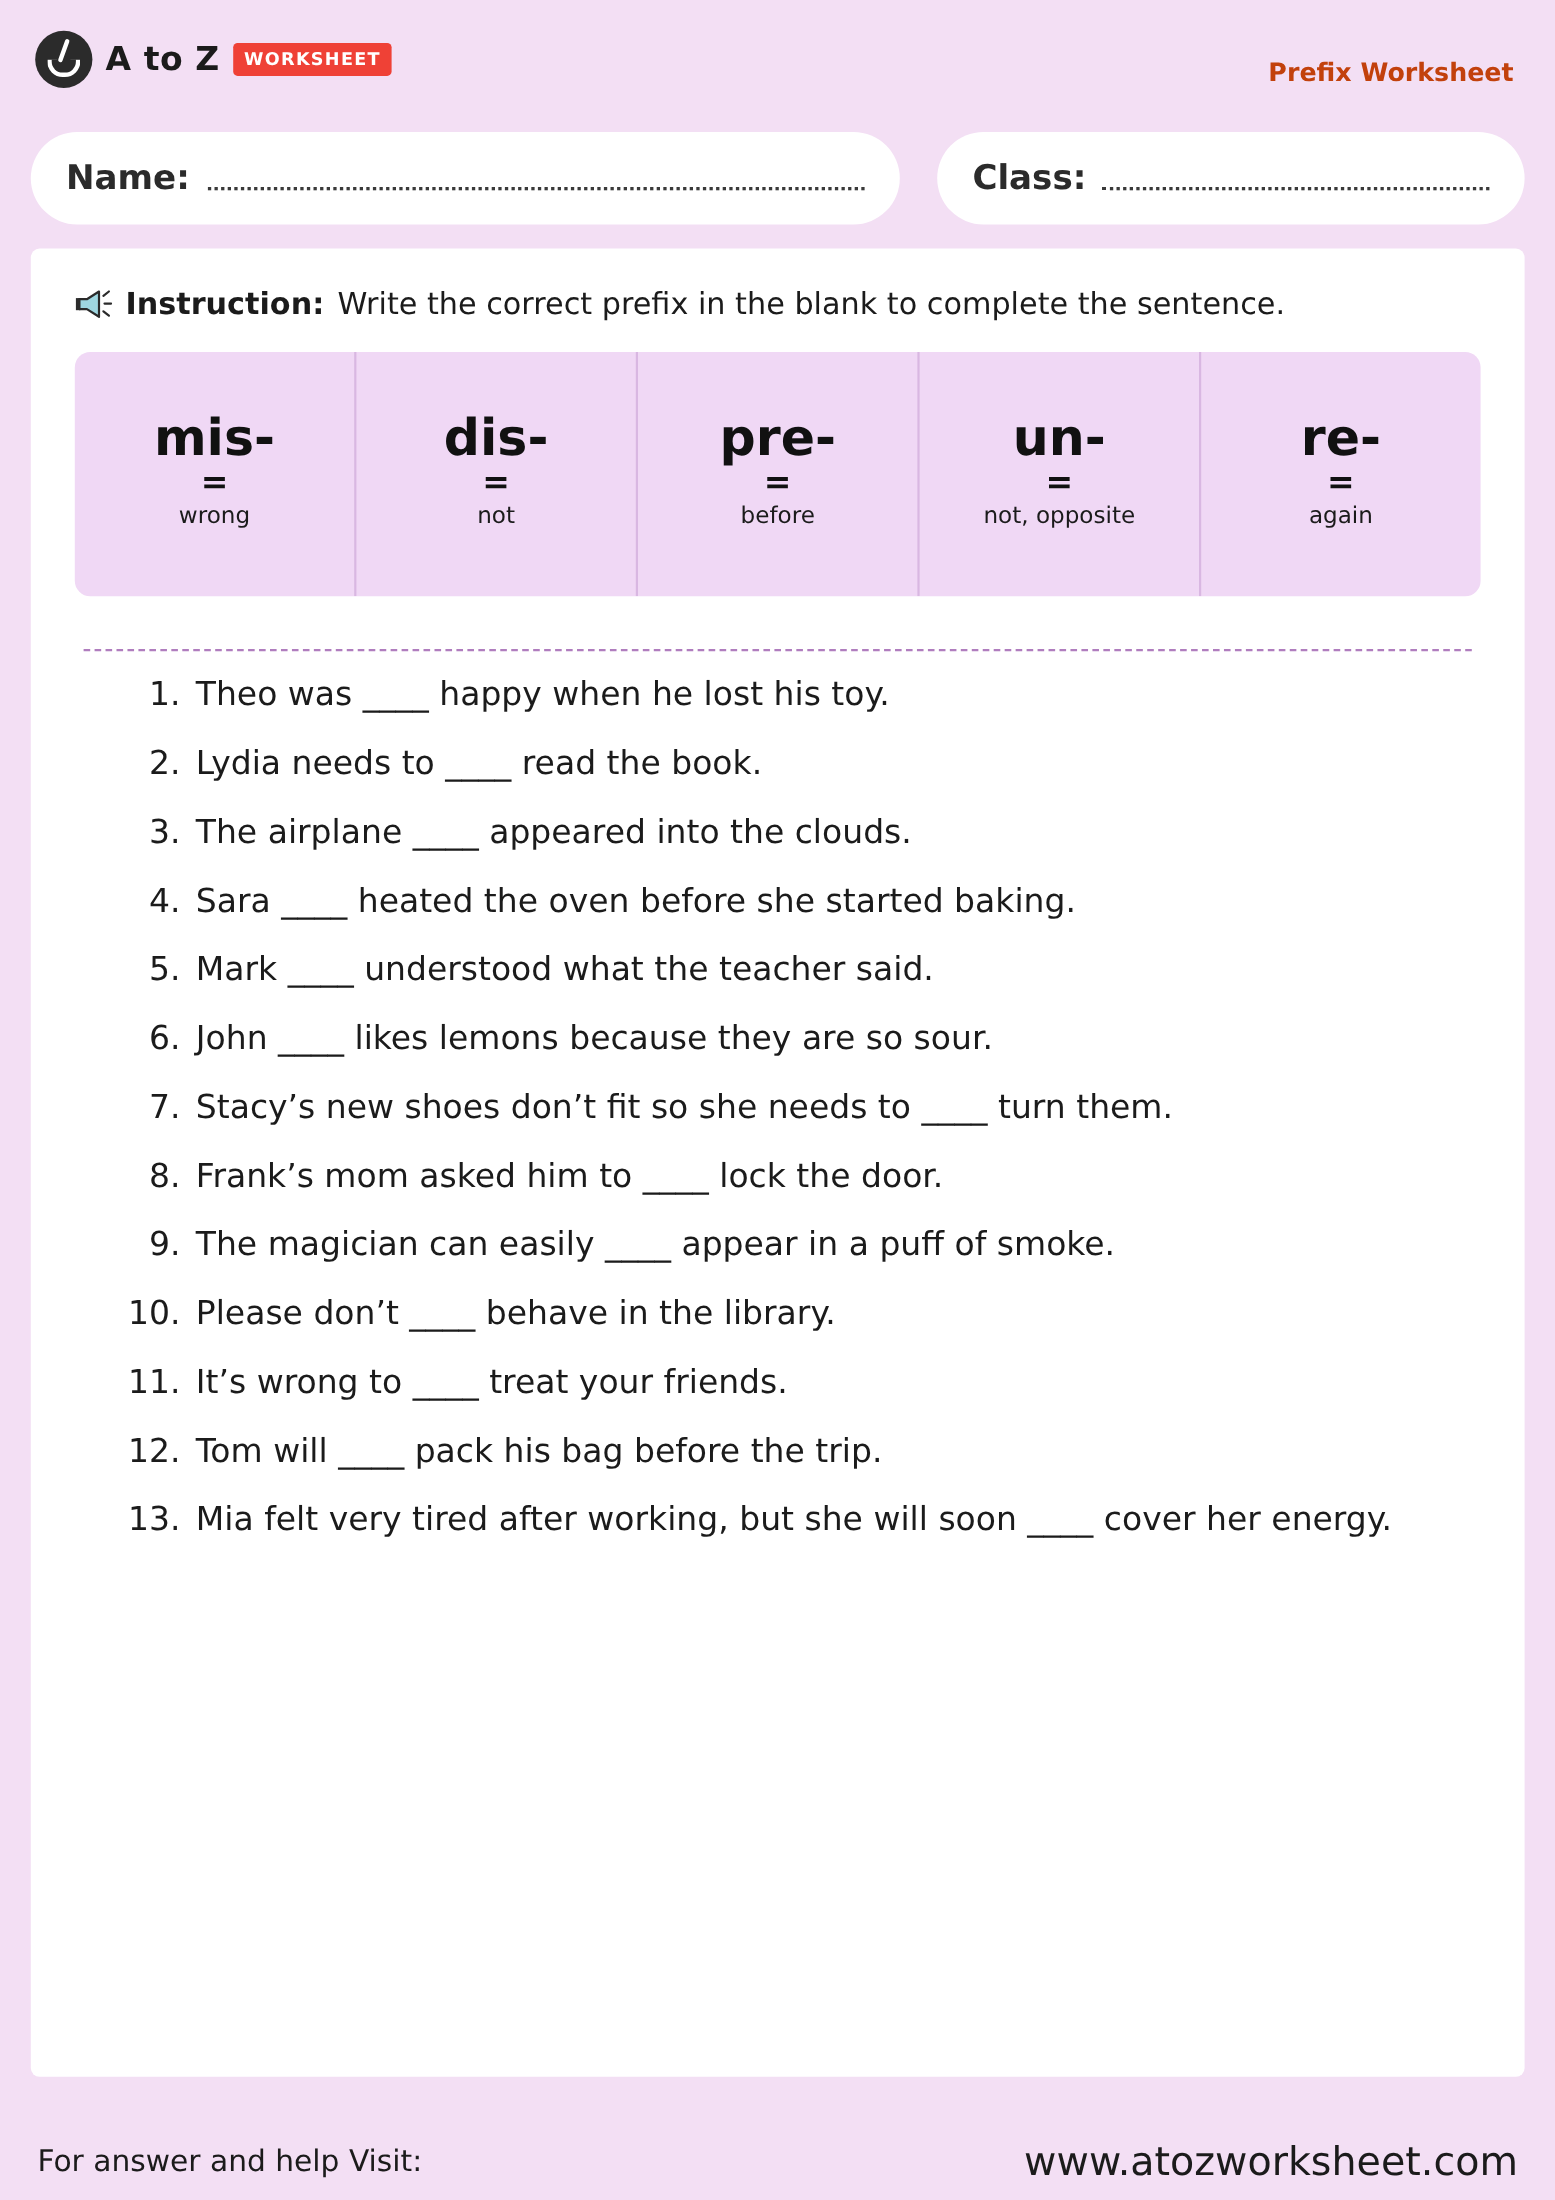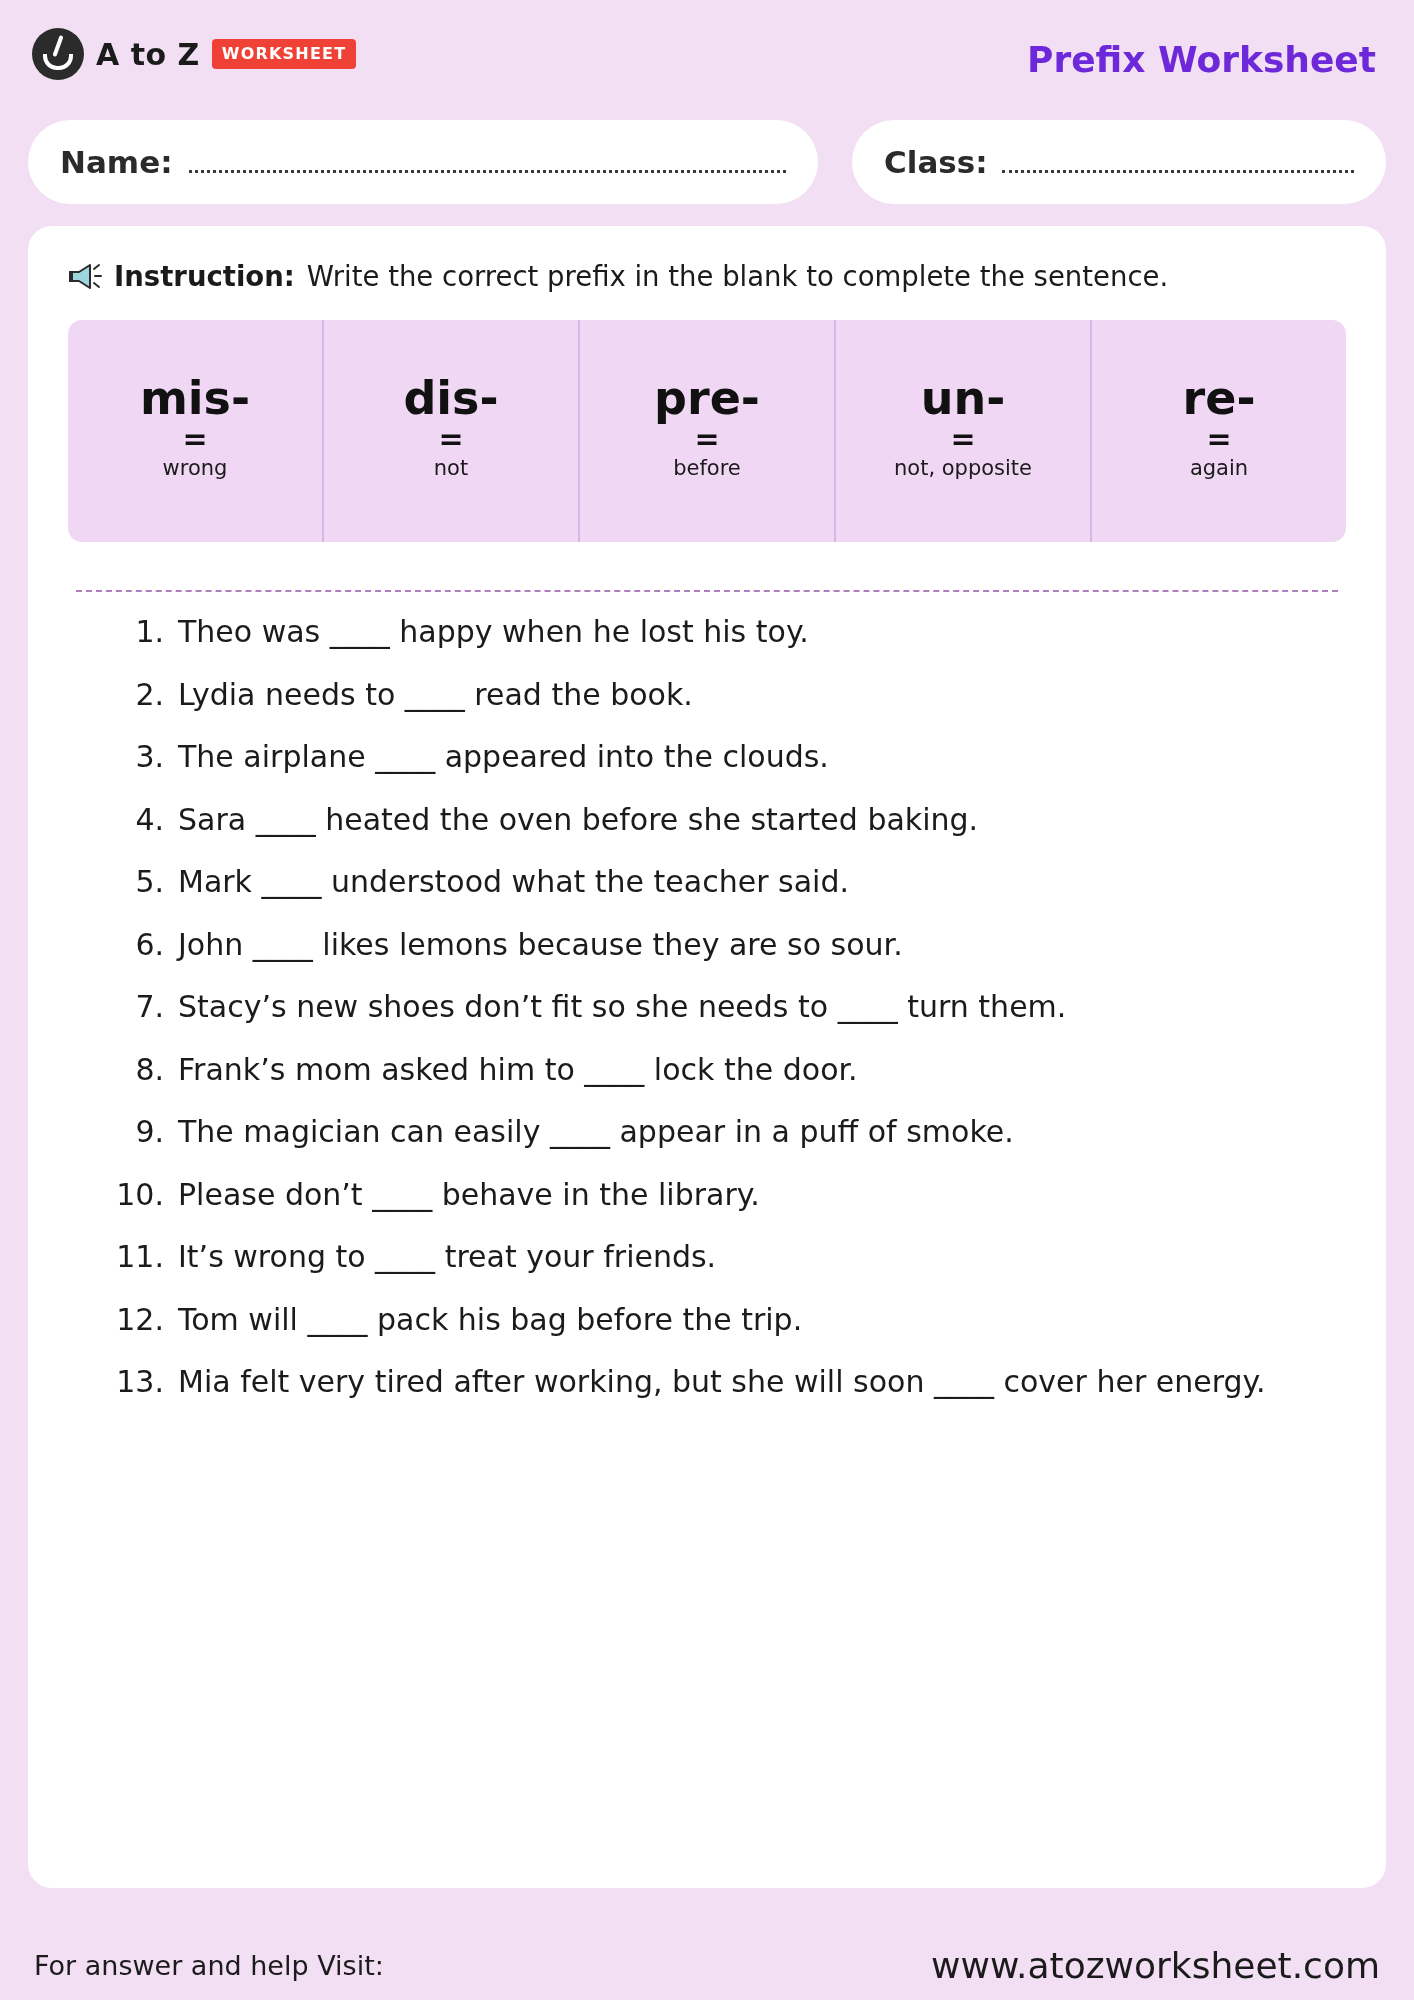--- a/index.html
+++ b/index.html
@@ -75,23 +75,23 @@
   .brand-tag {
     background: #ef4136;
     color: #ffffff;
     font-size: 16px;
     font-weight: 700;
     letter-spacing: 1.2px;
     padding: 5px 10px 6px 10px;
     border-radius: 4px;
   }
   .doc-title {
-    font-size: 36px;
-    font-weight: 700;
-    color: #6d28d9;
+    font-size: 23px;
+    font-weight: 700;
+    color: #c2410c;
   }
 
   
   .idrow {
     display: flex;
     gap: 34px;
     align-items: stretch;
     margin-top: 40px;
   }
   .idbox {
@@ -117,21 +117,21 @@
     margin-top: 18px;
     border-bottom: 3px dotted #3a3a3a;
     height: 1px;
   }
   .idbox.class .dots { margin-left: 14px; }
 
   
   .card {
     margin-top: 22px;
     background: #ffffff;
-    border-radius: 24px;
+    border-radius: 8px;
     height: 1662px;
     box-sizing: border-box;
     padding: 34px 40px 0 40px;
     position: relative;
   }
   .instruction {
     display: flex;
     align-items: center;
     gap: 12px;
     font-size: 27.5px;

